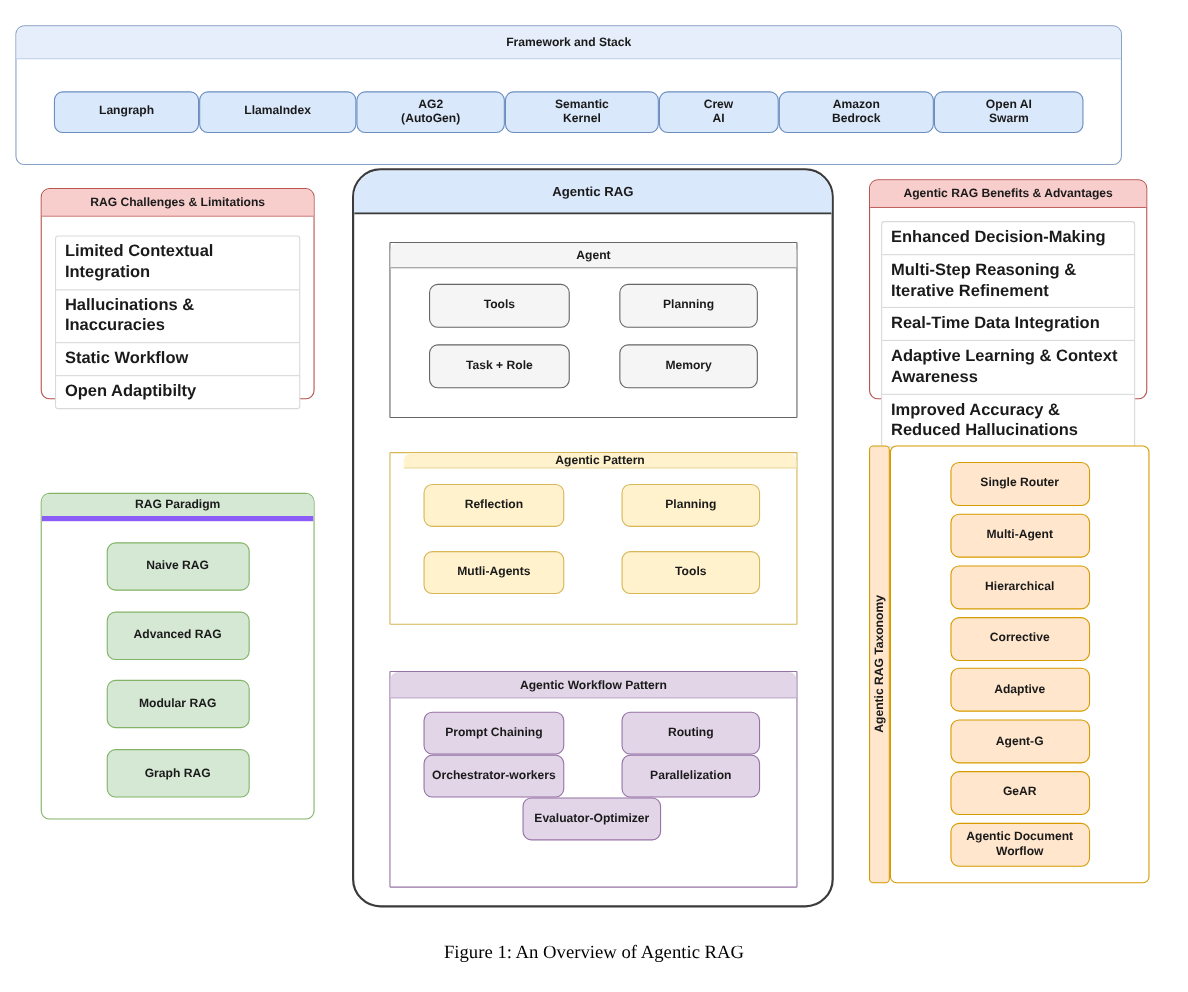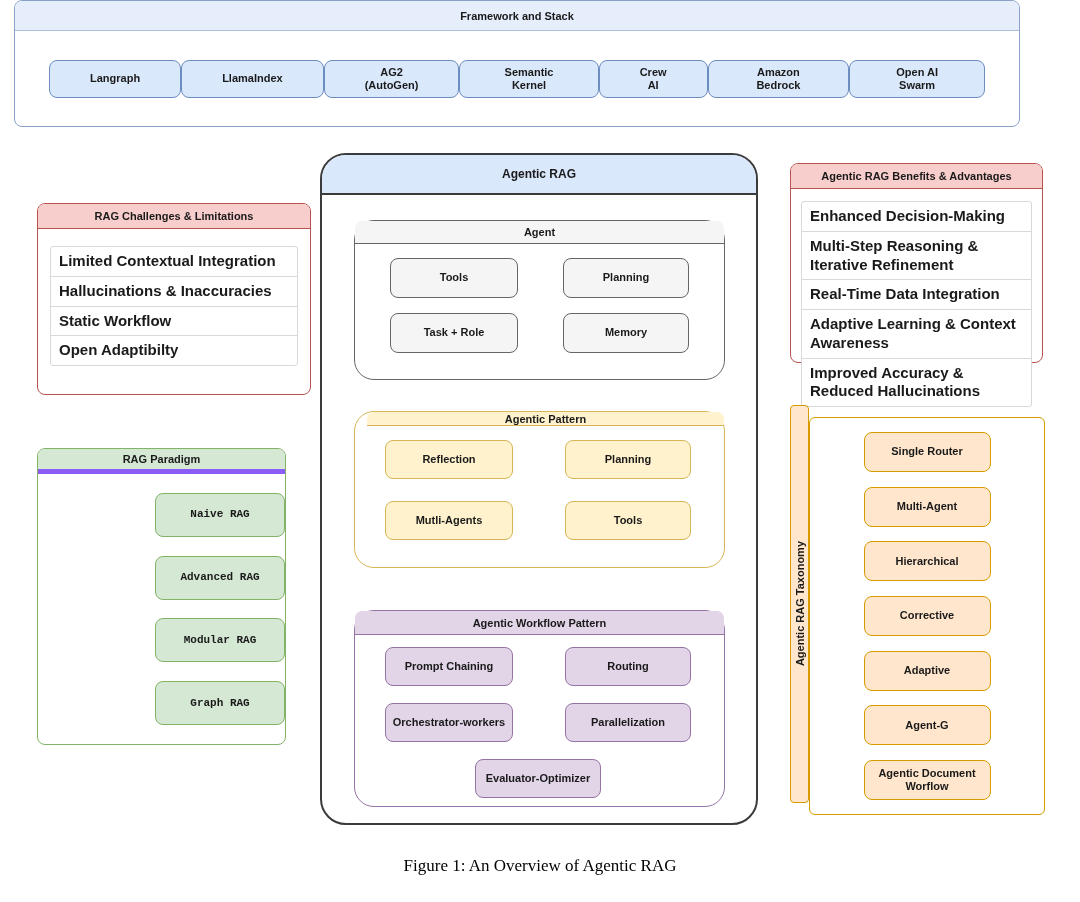--- a/index.html
+++ b/index.html
@@ -11,68 +11,68 @@
   .panel-header {
     display:flex; align-items:center; justify-content:center;
     font-weight:bold; font-size:11px; box-sizing:border-box;
     border-top-left-radius:7px; border-top-right-radius:7px;
   }
   .chip {
     display:flex; align-items:center; justify-content:center; text-align:center;
     font-weight:bold; font-size:11px; border-radius:8px; box-sizing:border-box; line-height:1.2;
   }
   
-  #framework-bar { left:14px; top:0; width:1006px; height:127px; border:1px solid #8aa2c8; }
+  #framework-bar { left:14px; top:23px; width:1006px; height:127px; border:1px solid #8aa2c8; }
   #framework-bar .panel-header { height:30px; background:#e6eefb; border-bottom:1px solid #aabfdd; }
   #framework-chips { display:flex; justify-content:space-between; align-items:center; height:96px; padding:0 34px; }
   .fw-chip { height:38px; padding:0 40px; background:#dae8fc; border:1px solid #6c8ebf; }
   
   .red-box { border:1px solid #b85450; }
   .red-box .panel-header { height:25px; background:#f8cecc; border-bottom:1px solid #b85450; }
   .mini-table { border:1px solid #d9d9d9; border-radius:3px; background:#fff; }
   .mini-row { padding:5px 8px; font-weight:bold; font-size:15px; line-height:1.25; border-top:1px solid #d9d9d9; }
   .mini-row:first-child { border-top:none; }
-  #challenges { left:37px; top:171px; width:274px; height:192px;margin-top:32px; }
+  #challenges { left:37px; top:171px; width:249px; height:192px; }
   #challenges .mini-table { margin:17px 12px 0 12px; }
   #benefits { left:790px; top:163px; width:253px; height:200px; }
   #benefits .mini-table { margin:12px 10px 0 10px; }
   
   #paradigm { left:37px; top:448px; width:249px; height:297px; border:1px solid #82b366; }
   #paradigm .panel-header { height:25px; background:#d5e8d4; border-bottom:5px solid #8b5cf6; }
-  #paradigm-chips { display:flex; flex-direction:column; align-items:flex-end; justify-content:space-evenly; height:270px;font-family:Liberation Mono, monospace; }
+  #paradigm-chips { display:flex; flex-direction:column; align-items:center; justify-content:space-evenly; height:270px; }
   .green-chip { width:130px; height:44px; background:#d5e8d4; border:1px solid #82b366; }
   
   #agentic-rag { left:320px; top:153px; width:438px; height:672px; border:2px solid #3b3b3b; border-radius:26px; }
   #agentic-rag > .panel-header { height:40px; background:#dae8fc; border-bottom:2px solid #3b3b3b;
     font-size:12px; border-top-left-radius:24px; border-top-right-radius:24px; }
-  .section { position:absolute; left:32px; width:371px; background:#fff; border-radius:20px; box-sizing:border-box; }
+  .section { position:absolute; left:32px; width:371px; background:#fff; border-radius:1px; box-sizing:border-box; }
   .section .panel-header { font-size:11px; }
   .sec-grid { display:grid; grid-template-columns:128px 126px; justify-content:space-between; }
   .sec-chip { height:40px; }
   #agent-section { top:65px; height:160px; border:1px solid #666666; }
   #agent-section .panel-header { height:23px; background:#f5f5f5; border-bottom:1px solid #666666; }
   #agent-section .sec-grid { padding:14px 35px 0 35px; row-gap:15px; }
   #agent-section .sec-chip { background:#f5f5f5; border:1px solid #666666; }
   #pattern-section { top:256px; height:157px; border:1px solid #d6b656; }
   #pattern-section .panel-header { height:14px; background:#fff2cc; border-bottom:1px solid #d6b656;margin-left:12px; }
   #pattern-section .sec-grid { padding:14px 33px 0 30px; row-gap:22px; }
   #pattern-section .sec-chip { height:39px; background:#fff2cc; border:1px solid #d6b656; }
   #workflow-section { top:455px; height:197px; border:1px solid #9673a6; }
   #workflow-section .panel-header { height:24px; background:#e1d5e7; border-bottom:1px solid #9673a6; }
-  #workflow-section .sec-grid { padding:12px 33px 0 30px; row-gap:17px; }
+  #workflow-section .sec-grid { padding:12px 33px 0 30px; }
   #workflow-section .sec-chip { height:39px; background:#e1d5e7; border:1px solid #9673a6; }
   .span-center { grid-column:1 / -1; justify-self:center; width:126px; }
   
   #taxonomy-wrap { position:absolute; left:790px; top:405px; width:255px; height:398px; }
   #taxonomy-strip { position:absolute; left:0; top:0; width:19px; height:100%;
     background:#ffe6cc; border:1px solid #d79b00; border-radius:4px; box-sizing:border-box;
     display:flex; align-items:center; justify-content:center; }
   #taxonomy-strip span { writing-mode:vertical-rl; transform:rotate(180deg);
     font-weight:bold; font-size:11px; white-space:nowrap; }
-  #taxonomy-main { position:absolute; left:19px; top:12px; right:0; height:100%;
+  #taxonomy-main { position:absolute; left:19px; top:0; right:0; height:100%;
     background:#fff; border:1px solid #d79b00; border-radius:6px; box-sizing:border-box;
     display:flex; flex-direction:column; align-items:center; justify-content:space-between;
     padding:14px 0; }
   .tax-chip { width:127px; min-height:40px; background:#ffe6cc; border:1px solid #d79b00; padding:2px 6px; }
   
   #caption { position:absolute; left:0; right:0; top:856px; text-align:center;
     font-family:"Liberation Serif", serif; font-size:17px; color:#000; }
 </style>
 </head>
 <body>
@@ -162,19 +162,20 @@
     <div id="taxonomy-strip">
       <span>Agentic RAG Taxonomy</span>
     </div>
     <div id="taxonomy-main">
       <div class="chip tax-chip">Single Router</div>
       <div class="chip tax-chip">Multi-Agent</div>
       <div class="chip tax-chip">Hierarchical</div>
       <div class="chip tax-chip">Corrective</div>
       <div class="chip tax-chip">Adaptive</div>
       <div class="chip tax-chip">Agent-G</div>
+      <div class="chip tax-chip">GeAR</div>
       <div class="chip tax-chip">Agentic Document Worflow</div>
     </div>
   </div>
 
   <div id="caption">Figure 1: An Overview of Agentic RAG</div>
 
 </div>
 
 </body></html>

